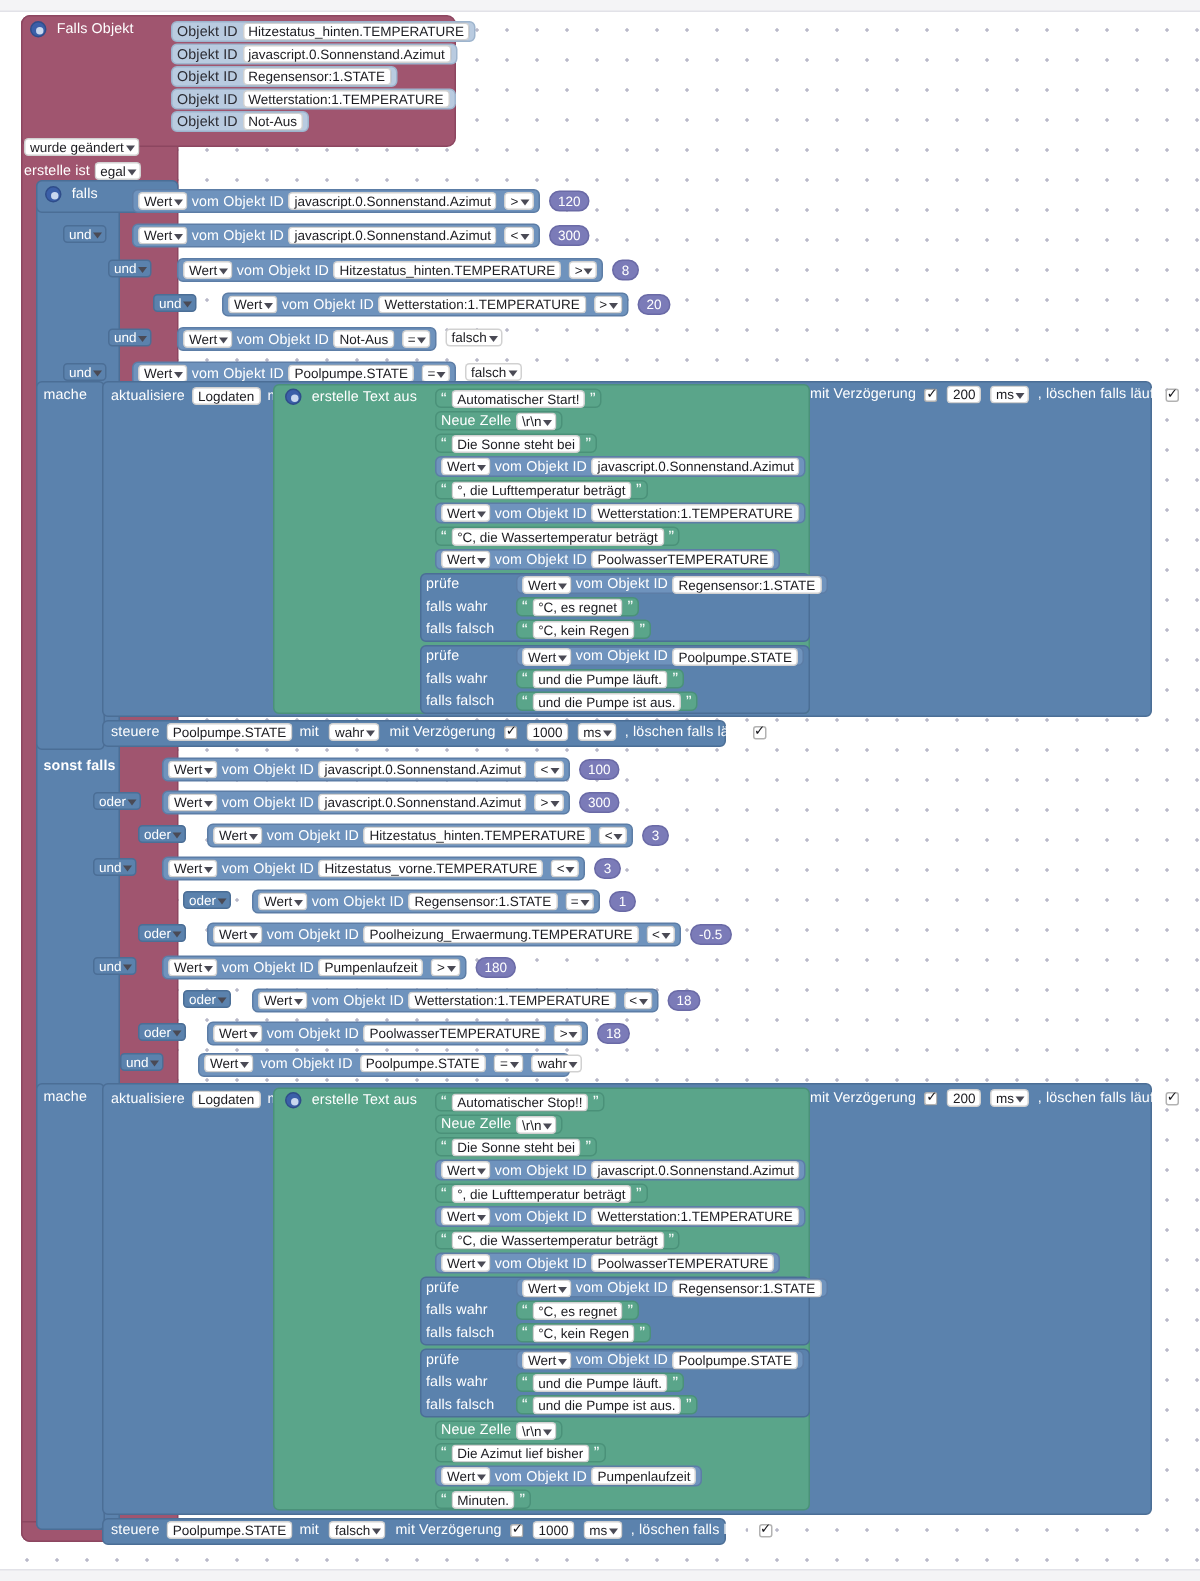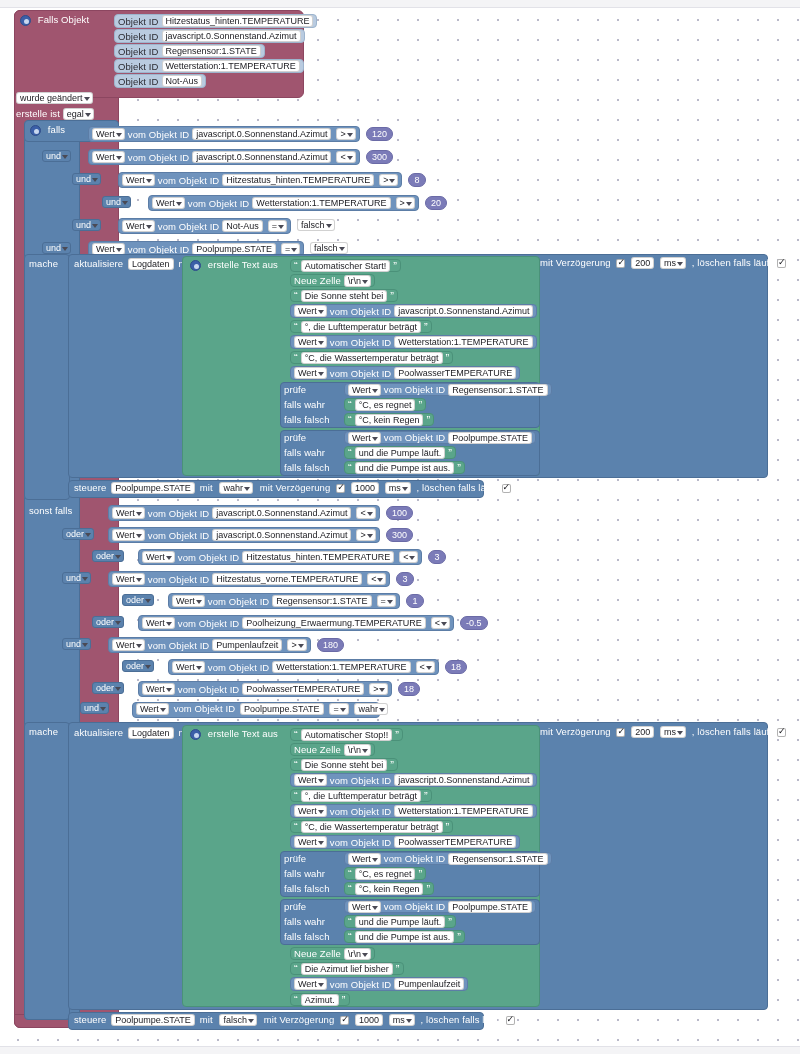--- a/index.html
+++ b/index.html
@@ -290,21 +290,21 @@
   <span class="lbl">mit</span>
   <span class="dd" style="margin:0 4px;">wahr</span>
   <span class="lbl">mit Verzögerung</span>
   <span class="chk" style="margin:0 3px;"></span>
   <span class="fld num">1000</span>
   <span class="dd" style="margin:0 3px;">ms</span>
   <span class="lbl">, löschen falls läuft</span>
   <span class="chk" style="margin-left:2px;"></span>
 </div>
 
-<div class="lbl" style="position:absolute;left:29px;top:505px;">sonst falls</div>
+<div class="lbl" style="position:absolute;left:29px;top:505px;font-weight:bold;">sonst falls</div>
 <div id="elseif-conditions">
     <div class="blk c-val" style="left:108px;top:505px;height:16px;padding:0 3px;white-space:nowrap;display:flex;align-items:center;gap:3px;">
       <span class="dd">Wert</span>
       <span class="lbl">vom Objekt ID</span>
       <span class="fld">javascript.0.Sonnenstand.Azimut</span>
       <span class="dd" style="margin-left:2px;">&lt;</span>
     </div>
     <span class="blk c-num" style="left:386px;top:506px;height:14px;padding:0 5px;line-height:13px;color:#fff;font-size:9px;text-align:center;min-width:18px;">100</span>
     <span class="dd" style="position:absolute;left:62px;top:528px;background:#5b82ad;color:#fff;border-color:#4b6e96;">oder</span>
     <div class="blk c-val" style="left:108px;top:527px;height:16px;padding:0 3px;white-space:nowrap;display:flex;align-items:center;gap:3px;">
@@ -494,21 +494,21 @@
       <span class="fld">Die Azimut lief bisher</span>
       <span class="lbl" style="font-size:11px;">”</span>
     </div>
     <div class="blk c-val" style="left:290px;top:977px;height:14px;padding:0 3px;display:flex;align-items:center;gap:3px;white-space:nowrap;">
       <span class="dd">Wert</span>
       <span class="lbl">vom Objekt ID</span>
       <span class="fld">Pumpenlaufzeit</span>
     </div>
     <div class="blk c-txt" style="left:290px;top:993px;height:13px;padding:0 3px;display:flex;align-items:center;gap:3px;white-space:nowrap;">
       <span class="lbl" style="font-size:11px;">“</span>
-      <span class="fld">Azimut.</span>
+      <span class="fld">Minuten.</span>
       <span class="lbl" style="font-size:11px;">”</span>
     </div>
   </div>
 
 <div class="blk c-ctrl" style="left:68px;top:1012px;width:416px;height:18px;"></div>
 <div style="position:absolute;left:74px;top:1014px;white-space:nowrap;">
   <span class="lbl">steuere</span>
   <span class="fld" style="margin:0 2px;">Poolpumpe.STATE</span>
   <span class="lbl">mit</span>
   <span class="dd" style="margin:0 4px;">falsch</span>

